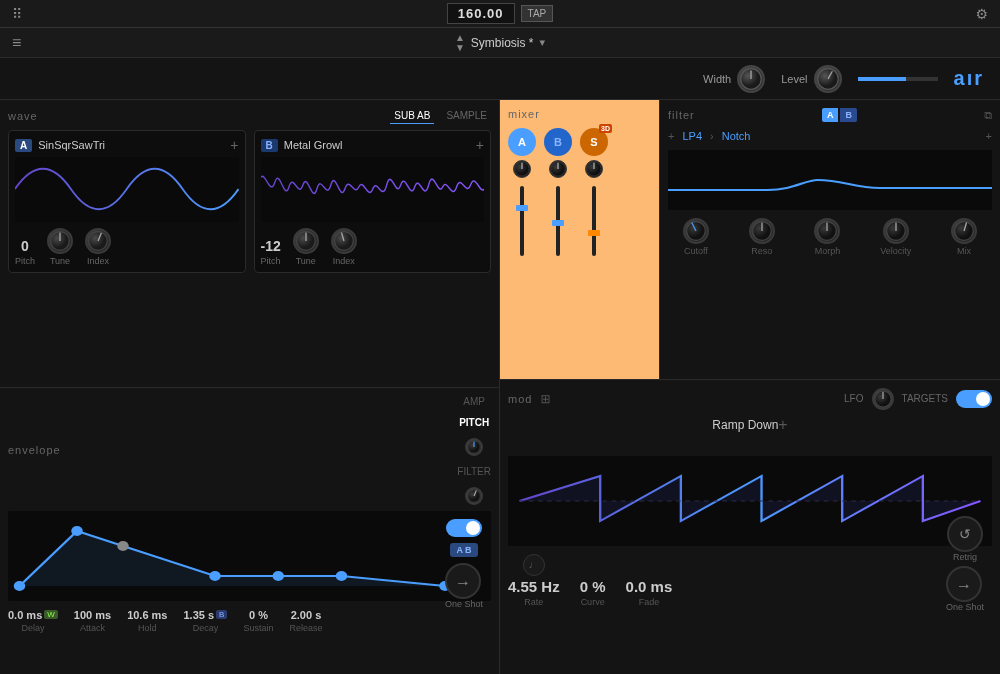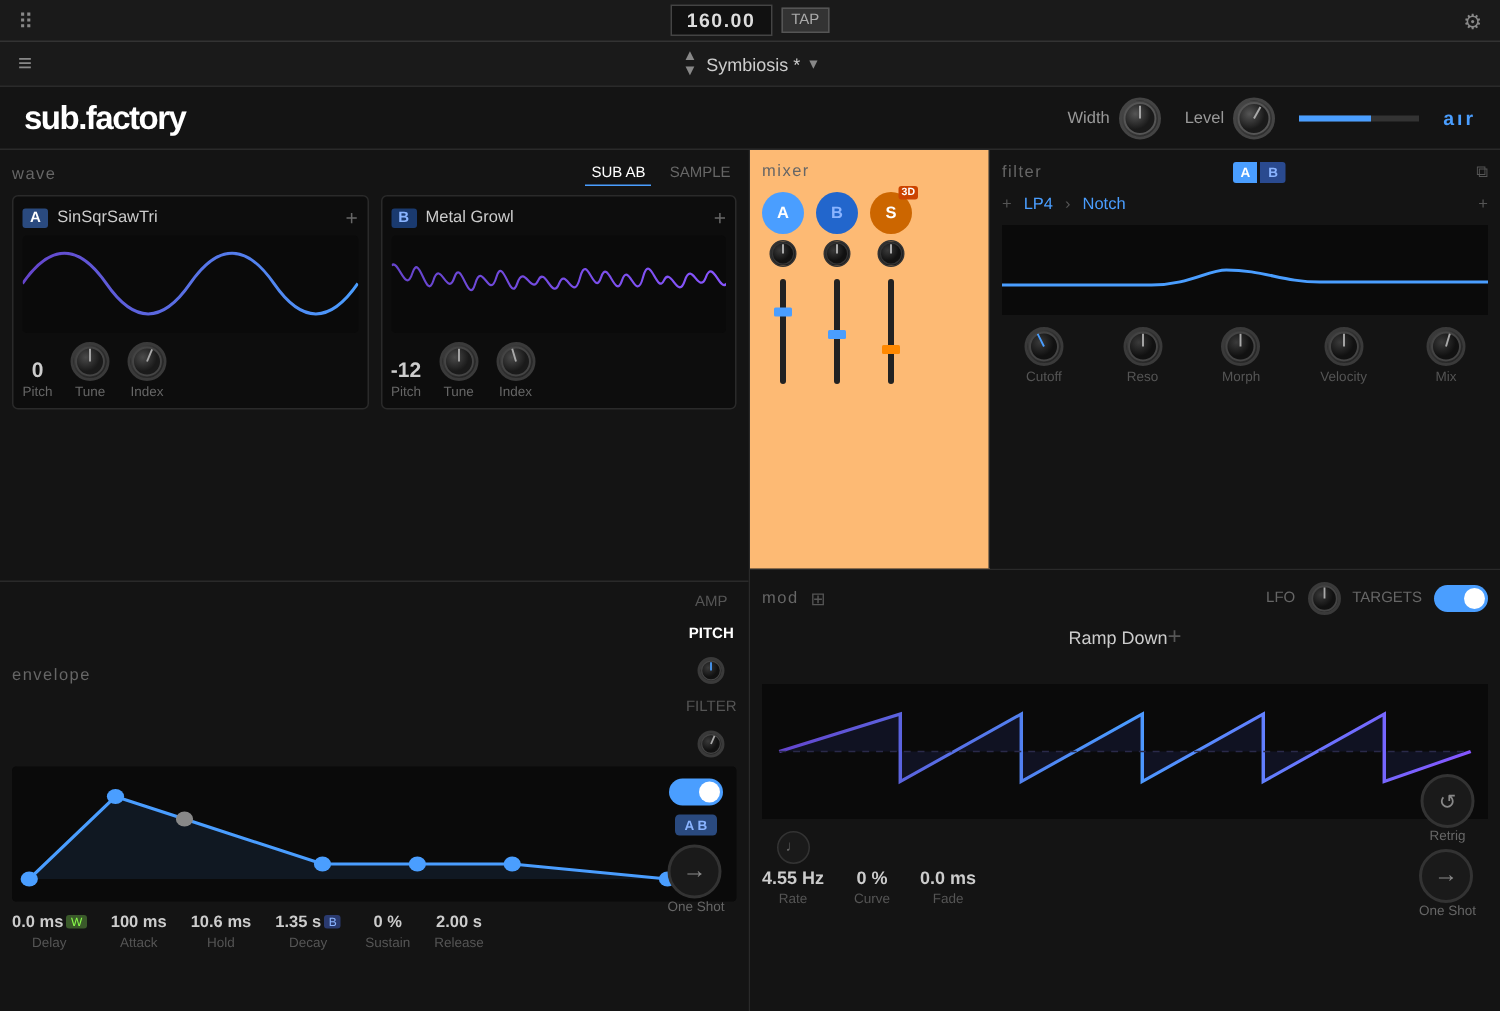--- a/index.html
+++ b/index.html
@@ -124,21 +124,21 @@
       background: #333;
       position: relative;
     }
     .level-bar-fill {
       height: 100%;
       background: #4a9eff;
       width: 60%;
     }
     .air-logo {
       color: #4a9eff;
-      font-size: 13px;
+      font-size: 20px;
       font-weight: bold;
       letter-spacing: 2px;
     }
 
     
     .main {
       display: flex;
       height: calc(674px - 100px);
     }
 
@@ -651,21 +651,21 @@
       height: 22px;
       border-radius: 50%;
       background: #1a1a1a;
       border: 1px solid #333;
       display: flex;
       align-items: center;
       justify-content: center;
       color: #666;
       font-size: 10px;
     }
-    .mod-param-value { font-size: 12px; color: #ccc; font-weight: bold; }
+    .mod-param-value { font-size: 15px; color: #ccc; font-weight: bold; }
     .mod-param-label { font-size: 9px; color: #555; }
 
   </style>
 </head>
 <body>
 
 <div class="top-bar">
   <div class="top-bar-left">
     <span class="hamburger-icon">⠿</span>
   </div>
@@ -681,21 +681,20 @@
 <div class="menu-bar">
   <div class="menu-left">≡</div>
   <div class="preset-selector">
     <span class="preset-arrows">▲<br>▼</span>
     <span class="preset-name">Symbiosis *</span>
     <span class="preset-dropdown">▾</span>
   </div>
 </div>
 
 <div class="header">
-  <div class="logo">sub.factory</div>
   <div class="header-right">
     <div class="header-control">
       <span>Width</span>
       <div class="knob-small">
         <svg viewBox="0 0 28 28">
             <circle cx="14" cy="14" r="12" fill="url(#kg)" stroke="#555" stroke-width="1.5"></circle>
             <line x1="14" y1="14" x2="14" y2="4" stroke="#aaa" stroke-width="1.5"></line>
             <defs>
               <radialGradient id="kg" cx="35%" cy="35%">
                 <stop offset="0%" stop-color="#555"></stop>

